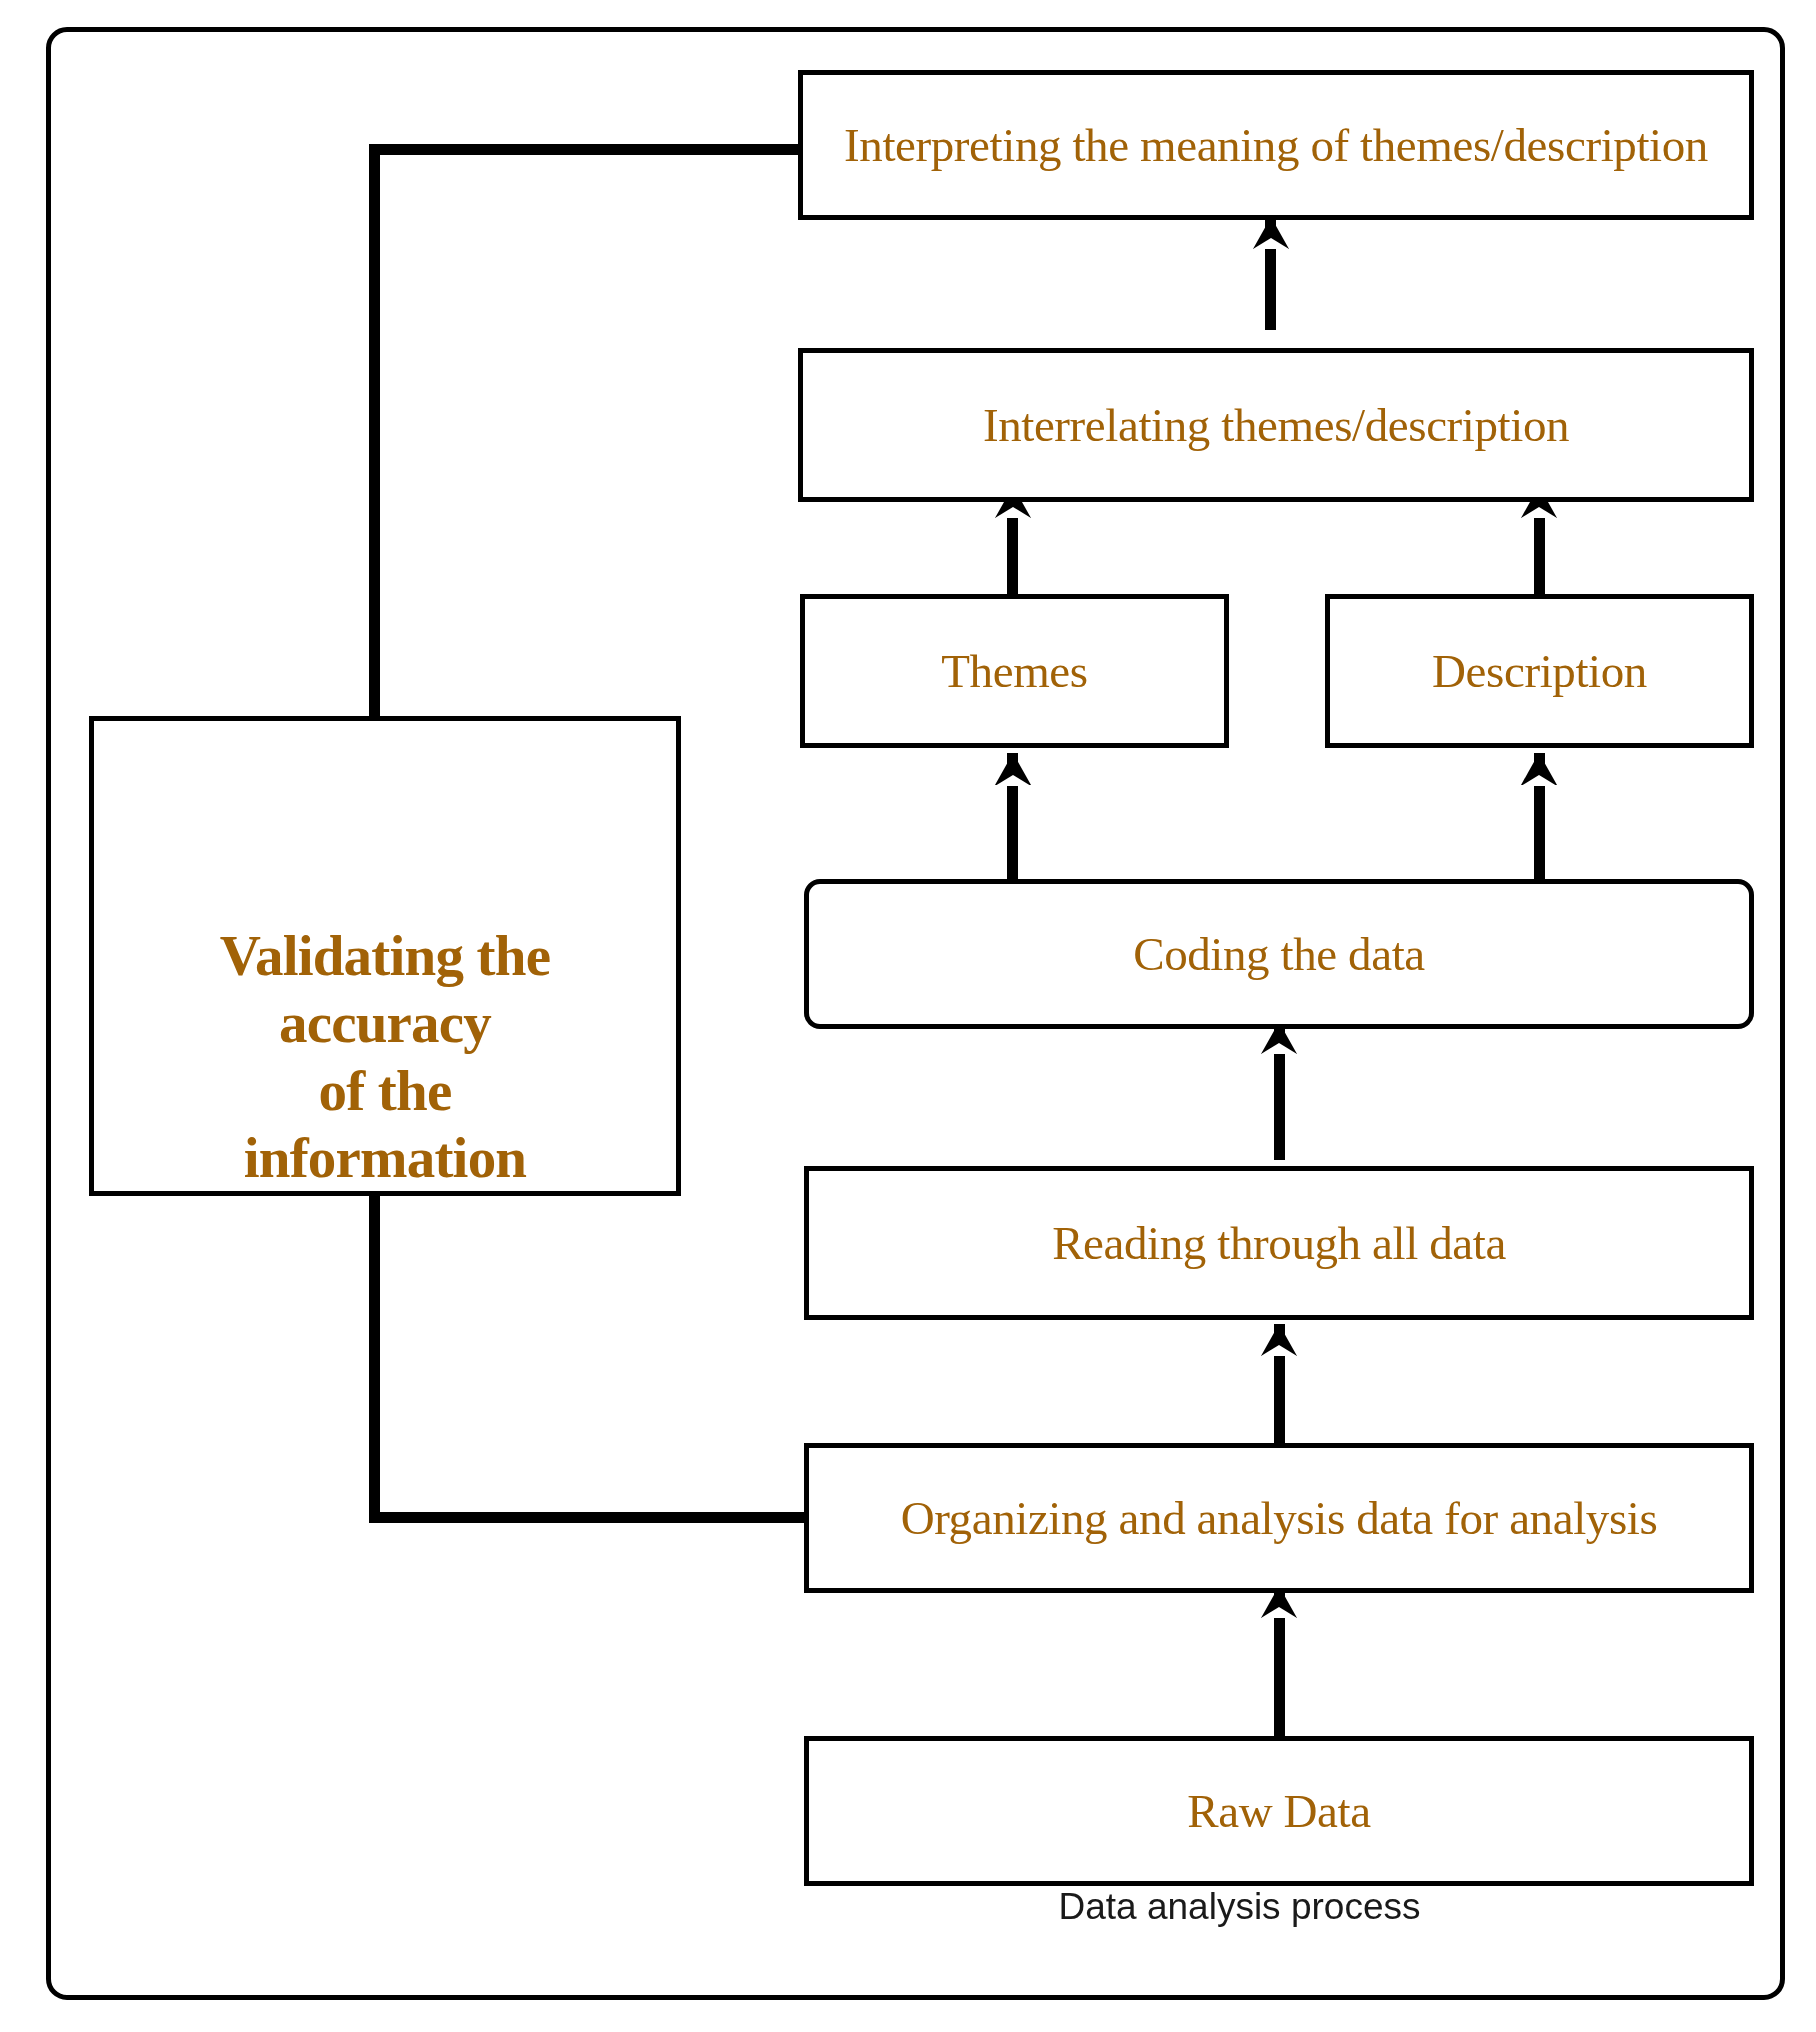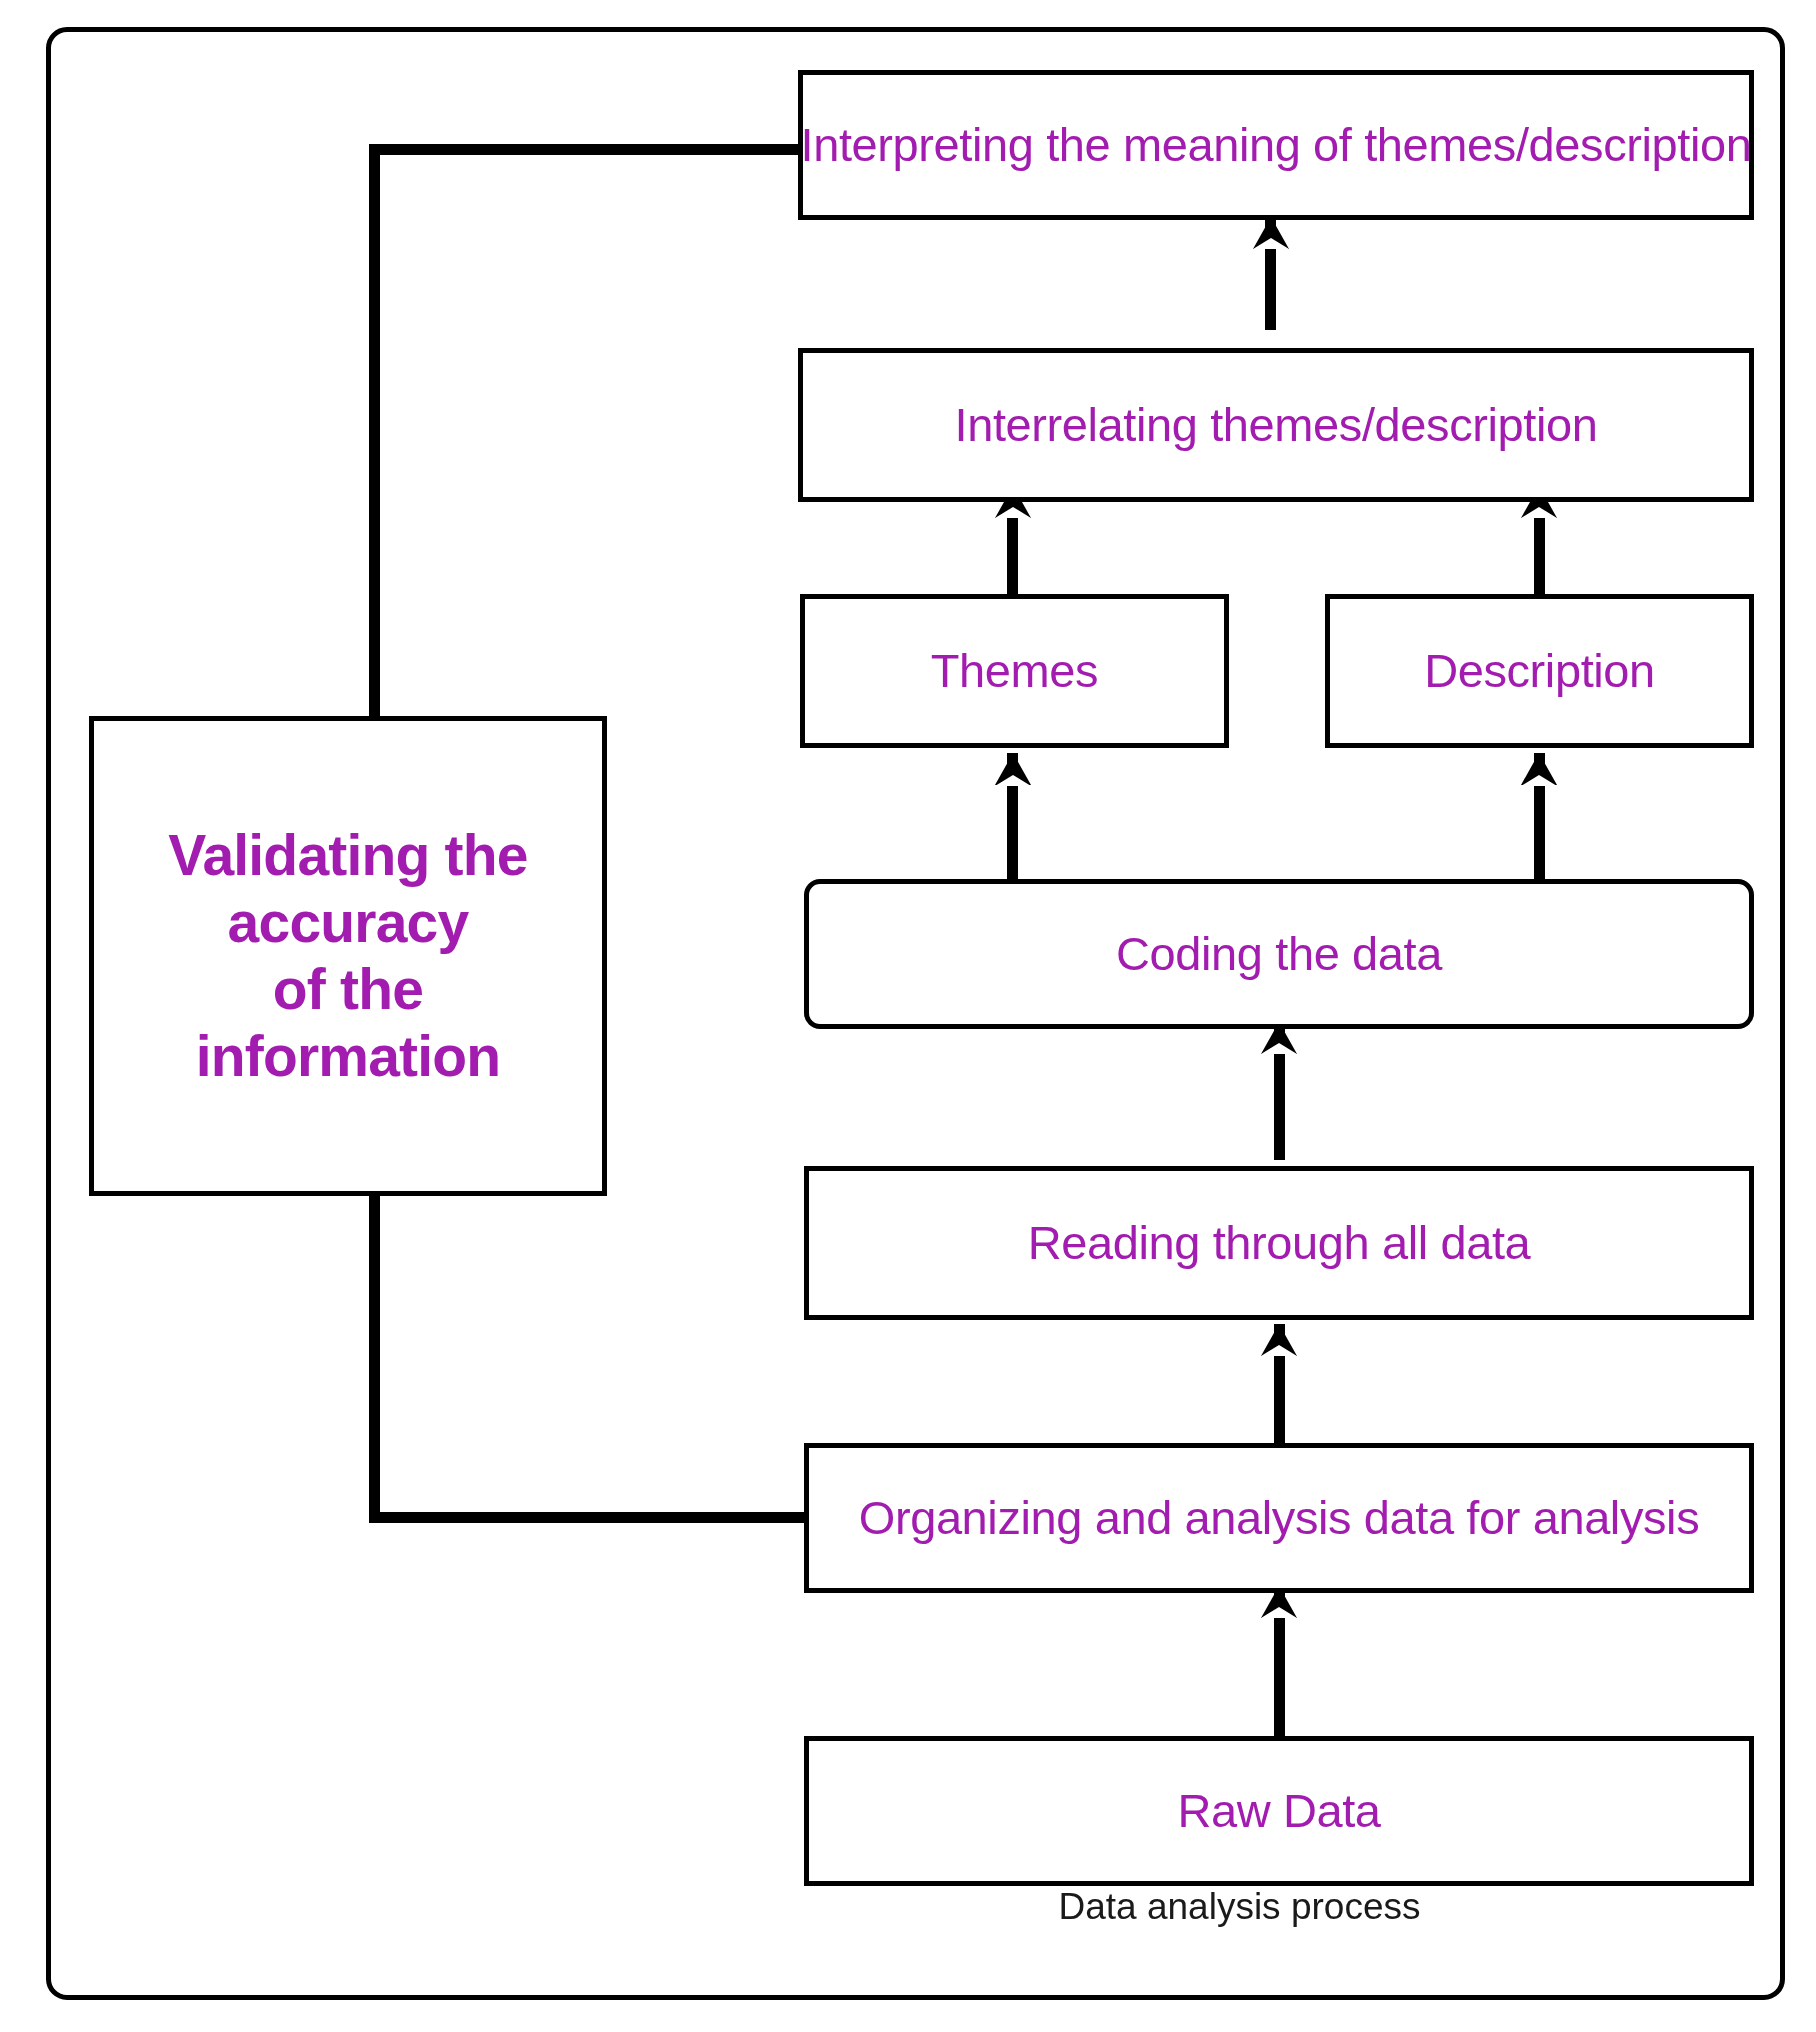--- a/index.html
+++ b/index.html
@@ -34,25 +34,25 @@
     position: absolute;
     box-sizing: border-box;
     border: 5.7px solid #000000;
     background: #ffffff;
     display: flex;
     align-items: center;
     justify-content: center;
     text-align: center;
   }
   .pbox .ptext {
-    font-family: Liberation Sans, sans-serif;
+    font-family: Liberation Serif, serif;
     font-stretch: condensed;
     font-size: 47px;
     line-height: 1.08;
-    color: #a21caf;
+    color: #a16207;
     letter-spacing: -0.4px;
     padding: 0 11.3px;
     white-space: nowrap;
   }
   .pbox.wrap .ptext { white-space: normal; }
   
   #box-validating .ptext {
     font-weight: 700;
     font-size: 57px;
     line-height: 1.18;
@@ -162,21 +162,21 @@
   </div>
 
   <div class="pbox" id="box-organizing" style="left:804px; top:1443px; width:950px; height:150px;">
     <span class="ptext">Organizing and analysis data for analysis</span>
   </div>
 
   <div class="pbox" id="box-rawdata" style="left:804px; top:1736px; width:950px; height:150px;">
     <span class="ptext">Raw Data</span>
   </div>
 
-  <div class="pbox wrap" id="box-validating" style="left:89px; top:716px; width:518px; height:480px;">
+  <div class="pbox wrap" id="box-validating" style="left:89px; top:716px; width:592px; height:480px;align-items:flex-end;">
     <span class="ptext">Validating the
 accuracy
 of the
 information</span>
   </div>
 
   <div id="caption">Data analysis process</div>
 
 </div>
 

